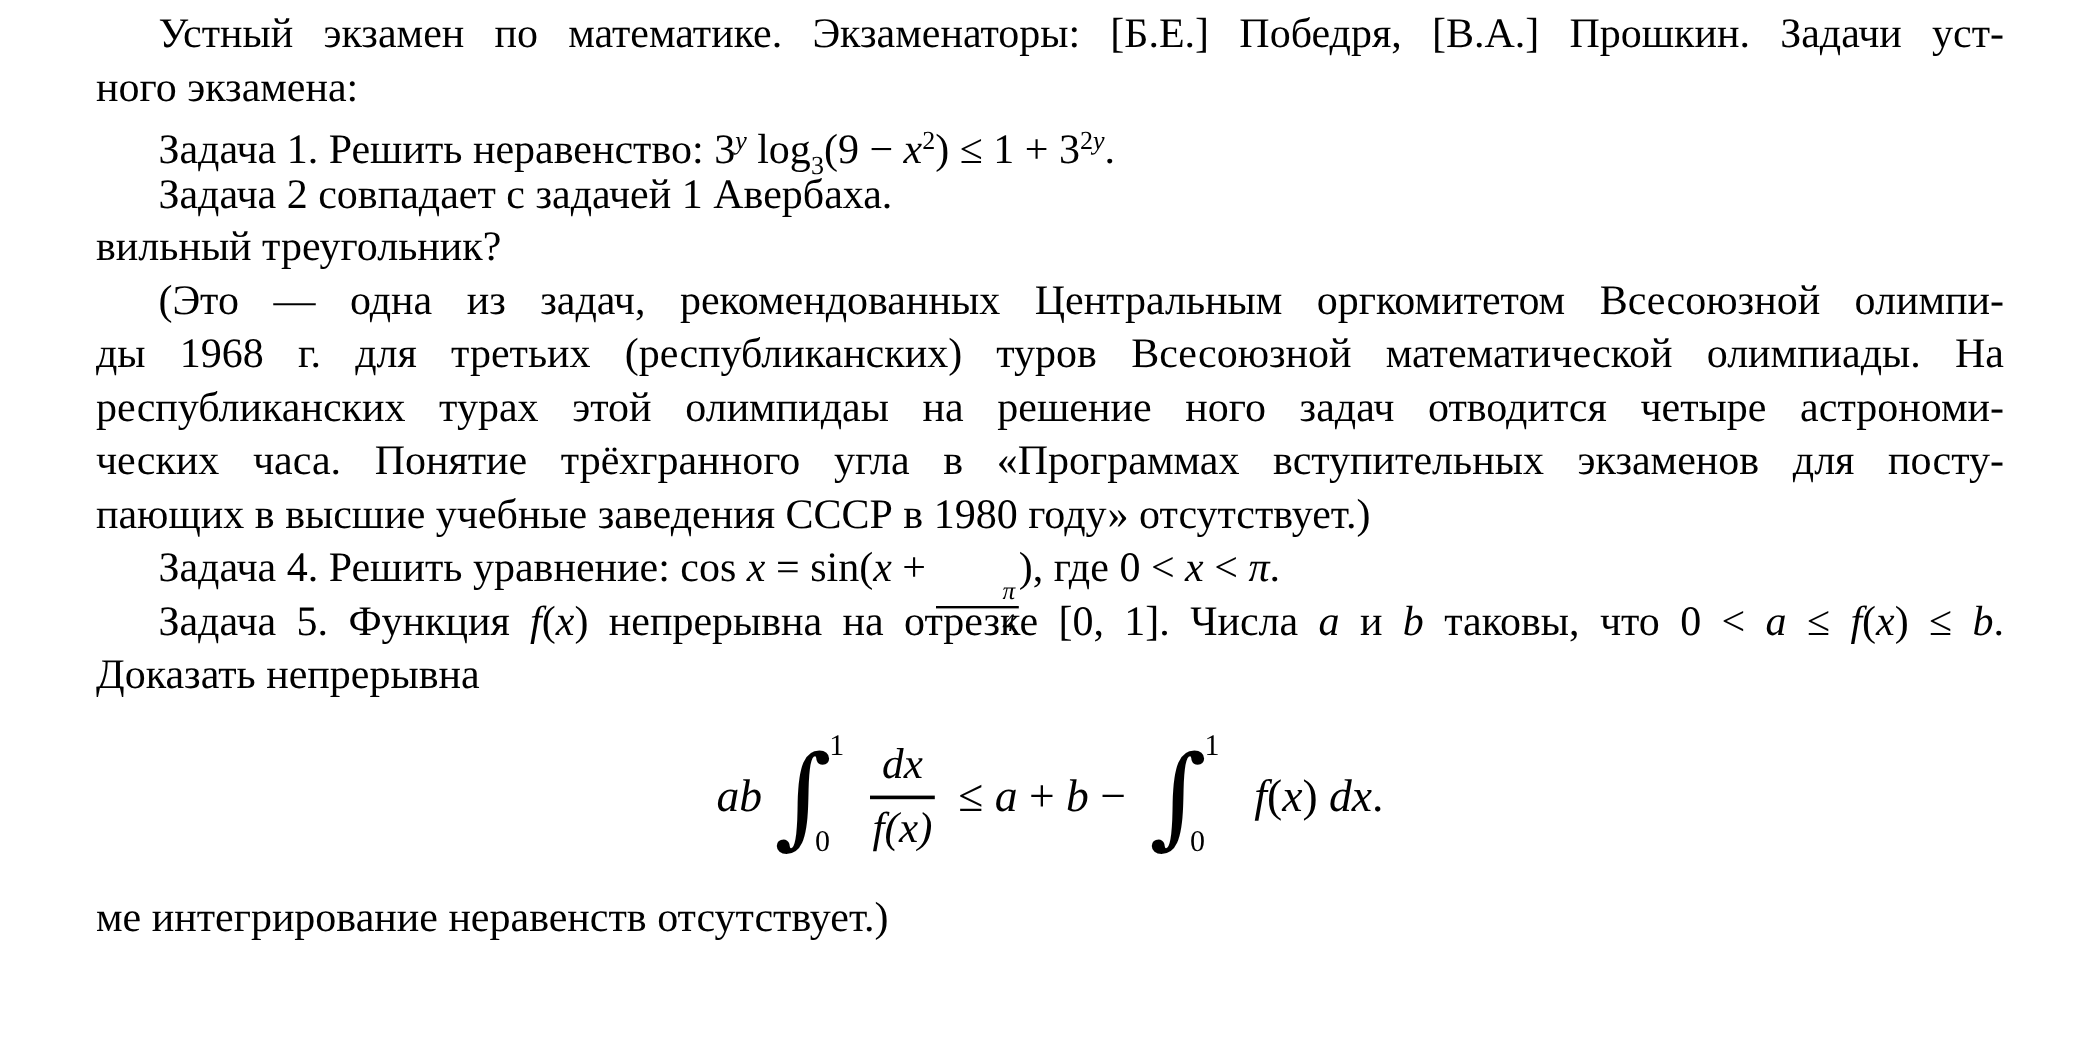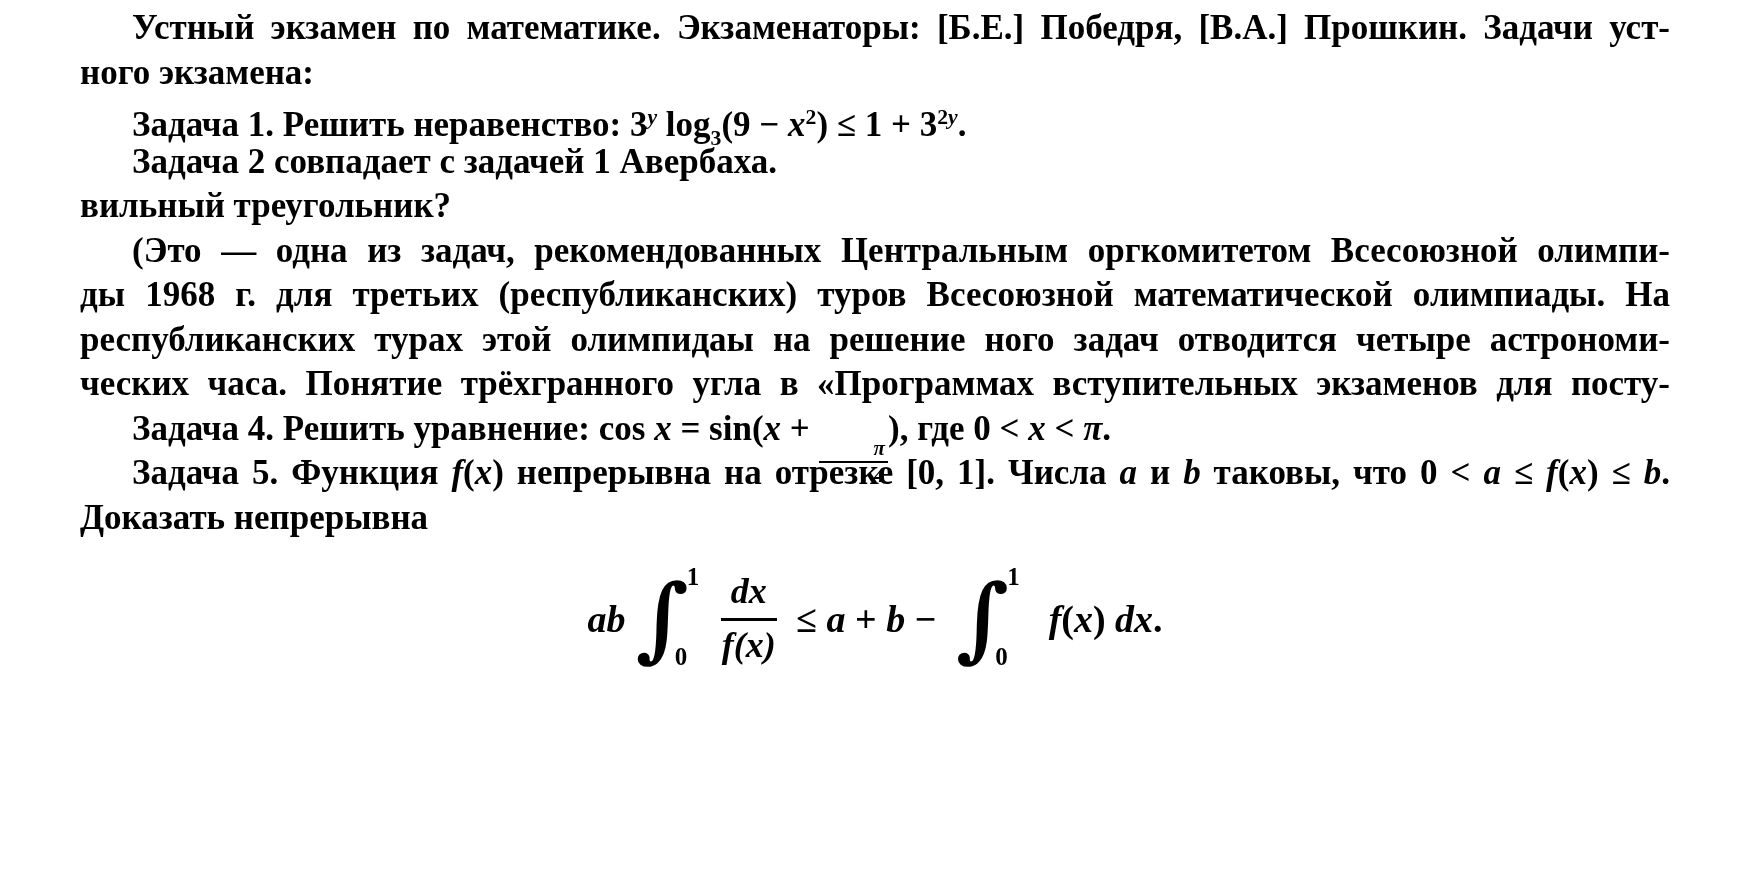--- a/index.html
+++ b/index.html
@@ -10,21 +10,20 @@
     background: #ffffff;
     color: #000000;
     font-family: "Liberation Serif", serif;
     overflow: hidden;
   }
   .page {
     position: relative;
     width: 1740px;
     height: 886px;
     background: #ffffff;
-    font-weight: bold;
   }
   .doc {
     position: absolute;
     left: 80px;
     top: 6px;
     width: 1590px;
   }
   .line {
     font-size: 35px;
     line-height: 44.5px;
@@ -101,20 +100,21 @@
   <div id="doc" class="doc">
       <div class="line ind just"><span>Устный экзамен по математике. Экзаменаторы: [Б.Е.] Победря, [В.А.] Прошкин. Задачи уст-</span></div>
       <div class="line"><span>ного экзамена:</span></div>
       <div class="line ind"><span>Задача 1. Решить неравенство: </span><span>3</span><span class="sup it">y</span><span> log</span><span class="sub">3</span><span>(9 − </span><span class="it">x</span><span class="sup">2</span><span>) ≤ 1 + 3</span><span class="sup">2</span><span class="sup it">y</span><span>.</span></div>
       <div class="line ind"><span>Задача 2 совпадает с задачей 1 Авербаха.</span></div>
       <div class="line"><span>вильный треугольник?</span></div>
       <div class="line ind just"><span>(Это — одна из задач, рекомендованных Центральным оргкомитетом Всесоюзной олимпи-</span></div>
       <div class="line just"><span>ды 1968 г. для третьих (республиканских) туров Всесоюзной математической олимпиады. На</span></div>
       <div class="line just"><span>республиканских турах этой олимпидаы на решение ного задач отводится четыре астрономи-</span></div>
       <div class="line just"><span>ческих часа. Понятие трёхгранного угла в «Программах вступительных экзаменов для посту-</span></div>
+      <div class="line"><span>пающих в высшие учебные заведения СССР в 1980 году» отсутствует.)</span></div>
       <div class="line ind"><span>Задача 4. Решить уравнение: cos </span><span class="it">x</span><span> = sin(</span><span class="it">x</span><span> + </span><span class="ifrac it">
           <span class="num">π</span>
           <span class="den">4</span>
         </span><span>), где 0 &lt; </span><span class="it">x</span><span> &lt; </span><span class="it">π</span><span>.</span></div>
       <div class="line ind just"><span>Задача 5. Функция </span><span class="it">f</span><span>(</span><span class="it">x</span><span>) непрерывна на отрезке [0, 1]. Числа </span><span class="it">a</span><span> и </span><span class="it">b</span><span> таковы, что 0 &lt; </span><span class="it">a</span><span> ≤ </span><span class="it">f</span><span>(</span><span class="it">x</span><span>) ≤ </span><span class="it">b</span><span>.</span></div>
       <div class="line"><span>Доказать непрерывна</span></div>
       <div class="formula-block">
         <span class="it">ab</span>
         <span class="dint"><span class="isign">∫</span><span class="lims"><span class="hi">1</span><span class="lo">0</span></span></span>
         <span class="bfrac "><span class="num">dx</span><span class="den">f(x)</span></span>
@@ -124,14 +124,15 @@
         <span class="it">b</span>
         <span> − </span>
         <span class="dint"><span class="isign">∫</span><span class="lims"><span class="hi">1</span><span class="lo">0</span></span></span>
         <span class="it"> f</span>
         <span>(</span>
         <span class="it">x</span>
         <span>) </span>
         <span class="it">dx</span>
         <span>.</span>
       </div>
+      <div class="line"><span>ме интегрирование неравенств отсутствует.)</span></div>
     </div>
 </div>
 
 </body></html>

